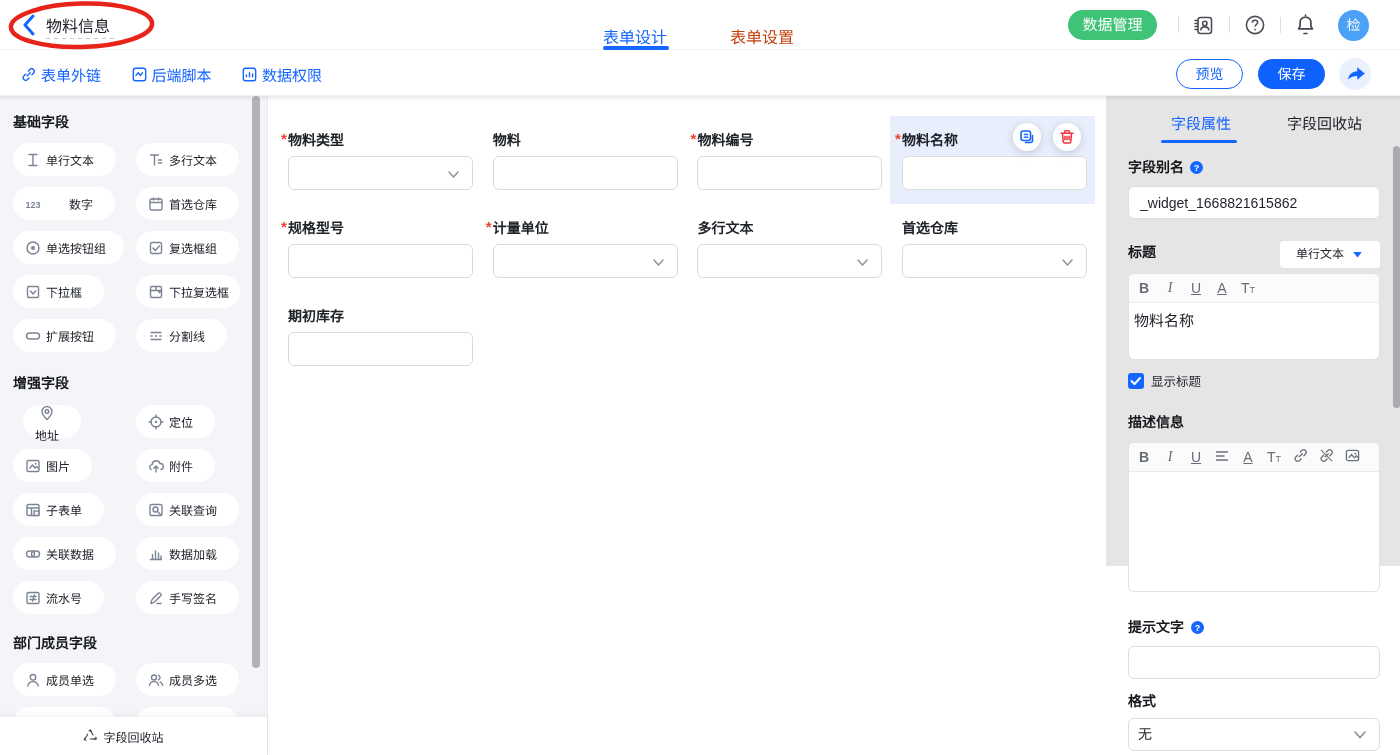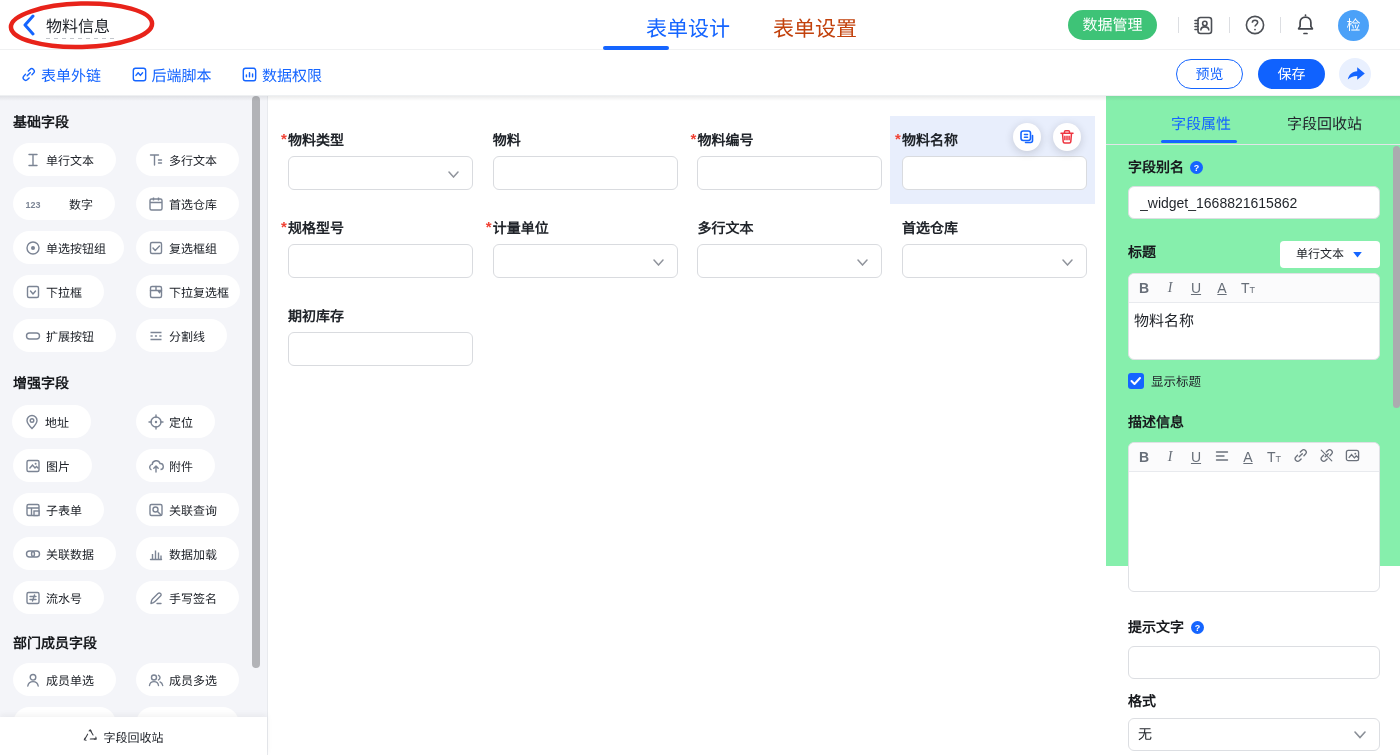--- a/index.html
+++ b/index.html
@@ -7,21 +7,21 @@
 html,body{width:1400px;height:755px;overflow:hidden;background:#fff;
   font-family:"Liberation Sans",sans-serif;color:#1f2329;}
 #app{position:relative;width:1400px;height:755px;}
 
 
 #hdr{position:absolute;left:0;top:0;width:1400px;height:50px;background:#fff;border-bottom:1px solid #f0f1f2;z-index:30;}
 #backchev{position:absolute;left:22px;top:14px;}
 #ttl{position:absolute;left:46px;top:13px;font-size:16px;color:#20242a;}
 #ttl-dash{position:absolute;left:46px;top:38px;width:72px;height:1px;background:repeating-linear-gradient(to right,#c3c6cb 0 4px,transparent 4px 8px);}
 #redellipse{position:absolute;left:4px;top:-3px;}
-.tab{position:absolute;top:12px;font-size:21px;margin-left:43px;}
+.tab{position:absolute;top:24px;font-size:16px;}
 #tab1{left:603px;color:#1565ff;}
 #tab2{left:730px;color:#c2410c;}
 #tabline{position:absolute;left:603px;top:46px;width:66px;height:4px;background:#1565ff;border-radius:2px;}
 #btn-data{position:absolute;left:1068px;top:10px;width:89px;height:30px;background:#3ec377;color:#fff;font-size:15px;border-radius:15px;text-align:center;line-height:30px;}
 .hdr-div{position:absolute;top:17px;width:1px;height:16px;background:#dcdee2;}
 .hicon{position:absolute;top:14px;}
 #avatar{position:absolute;left:1338px;top:10px;width:31px;height:31px;border-radius:50%;background:#4ba1f8;color:#fff;font-size:14px;text-align:center;line-height:31px;}
 
 
 #tbar{position:absolute;left:0;top:50px;width:1400px;height:46px;background:#fff;border-bottom:1px solid #eef0f2;z-index:25;}
@@ -42,21 +42,21 @@
 
 #canvas{position:absolute;left:268px;top:96px;width:838px;height:659px;background:#fff;}
 .cell{position:absolute;width:205px;height:88px;text-align:right;}
 .flabel{position:absolute;left:12px;top:11.5px;font-size:14px;font-weight:700;color:#20242a;white-space:nowrap;}
 .req::before{content:"*";color:#f04134;font-weight:700;font-size:15px;position:absolute;left:-7px;top:1px;}
 .finput{position:absolute;left:12px;top:39px;width:185px;height:34px;background:#fff;border:1px solid #d9dbdf;border-radius:6px;}
 .sel{position:absolute;left:12px;top:39px;width:185px;height:34px;background:#fff;border:1px solid #d9dbdf;border-radius:6px;}
 .fbtn{position:absolute;top:6px;width:28px;height:28px;background:#fff;border-radius:50%;box-shadow:0 2px 8px rgba(31,35,41,.18);display:flex;align-items:center;justify-content:center;}
 
 
-#panel{position:absolute;left:1106px;top:96px;width:294px;height:470px;background:#86efac;text-decoration:underline;}
+#panel{position:absolute;left:1106px;top:96px;width:294px;height:470px;background:#e5e5e5;text-decoration:underline;}
 .ptab{position:absolute;top:16px;font-size:15px;}
 #ptabline{position:absolute;left:55px;top:44px;width:76px;height:3px;background:#1565ff;border-radius:2px;}
 #ptabborder{position:absolute;left:0;top:48px;width:294px;height:1px;background:#e3e5e9;}
 .plabel{font-size:14px;font-weight:700;color:#17191d;position:absolute;left:22px;}
 .pinput{position:absolute;left:22px;width:252px;background:#fff;border:1px solid #dcdee2;border-radius:6px;}
 .qicon{position:absolute;}
 #pscroll{position:absolute;left:287px;top:50px;width:7px;height:262px;background:#ababaf;border-radius:3.5px;}
 .rtbox{position:absolute;left:22px;width:252px;background:#fff;border:1px solid #dfe1e5;border-radius:6px;}
 .rtbar{height:29px;background:#fbfbfc;border-bottom:1px solid #e8eaee;border-radius:6px 6px 0 0;display:flex;align-items:center;padding-left:8px;}
 .rticon{width:26px;text-align:center;color:#676e78;font-size:14px;}
@@ -195,21 +195,21 @@
         </svg>
         <span>扩展按钮</span>
       </div>
       <div class="pill" style="left:136px;top:223px;">
         <svg width="16" height="16" viewBox="0 0 16 16" fill="none" stroke="#7b8494" stroke-width="1.4">
           <path d="M2.5 4.5h11M2.5 11.5h11M2.5 8h2.2M6.9 8h2.2M11.3 8h2.2"></path>
         </svg>
         <span>分割线</span>
       </div>
       <div class="shead" style="top:276px;">增强字段</div>
-      <div class="pill" style="left:12px;top:309px;">
+      <div class="pill" style="left:23px;top:309px;flex-direction:column;">
         <svg width="16" height="16" viewBox="0 0 16 16" fill="none" stroke="#7b8494" stroke-width="1.4">
           <path d="M8 14.5c3-3 5-5.6 5-8a5 5 0 1 0-10 0c0 2.4 2 5 5 8z"></path>
           <circle cx="8" cy="6.5" r="1.8"></circle>
         </svg>
         <span>地址</span>
       </div>
       <div class="pill" style="left:136px;top:309px;">
         <svg width="16" height="16" viewBox="0 0 16 16" fill="none" stroke="#7b8494" stroke-width="1.4">
           <circle cx="8" cy="8" r="5"></circle>
           <path d="M8 1v2.5M8 12.5V15M1 8h2.5M12.5 8H15" stroke-linecap="round"></path>

